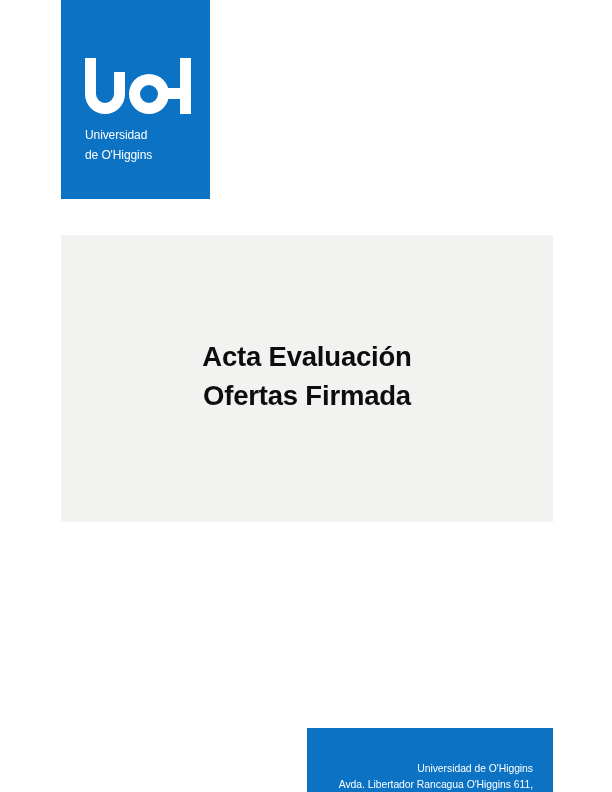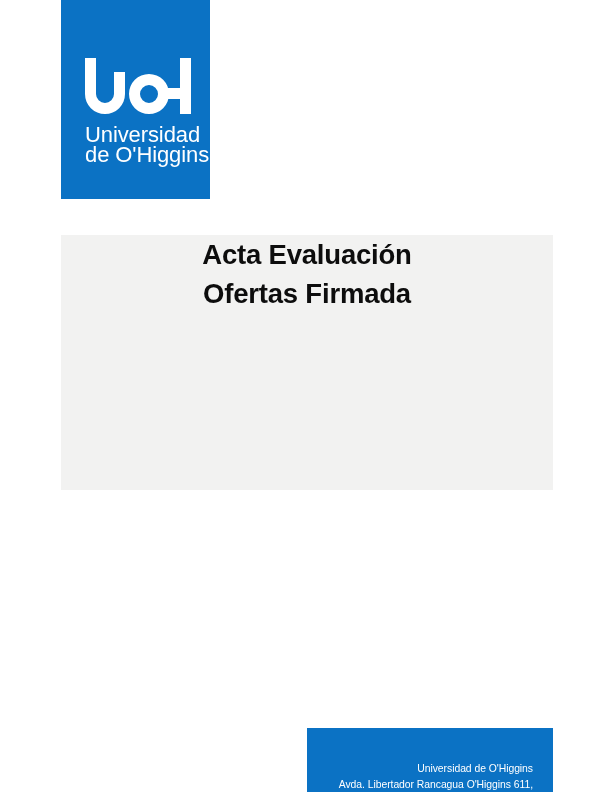--- a/index.html
+++ b/index.html
@@ -44,39 +44,40 @@
     width: 106px;
     height: 56px;
   }
 
   .logo-wordmark {
     position: absolute;
     left: 24px;
     top: 125px;
     width: 120px;
     color: #ffffff;
-    font-size: 22px;
+    font-size: 12px;
     line-height: 20px;
     font-weight: 400;
     letter-spacing: -0.1px;
   }
   .logo-wordmark .line {
     display: block;
     white-space: nowrap;
   }
 
   
   .title-panel {
     position: absolute;
     left: 61px;
     top: 235px;
     width: 492px;
-    height: 255px;
+    height: 287px;
     background: #F2F2F1;
     display: flex;
+    align-items: center;
     justify-content: center;
   }
   .title-text {
     width: 100%;
     text-align: center;
     color: #0d0d0d;
     font-size: 27.5px;
     line-height: 39px;
     font-weight: bold;
     letter-spacing: -0.2px;

